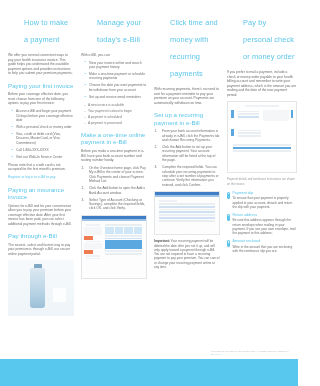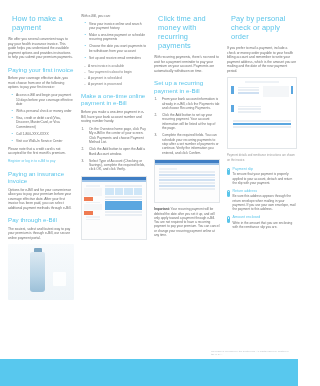--- a/index.html
+++ b/index.html
@@ -19,24 +19,24 @@
   }
   .col{
     width:66px;
     flex:0 0 66px;
     position:relative;
   }
   .col.wide{width:70px;flex:0 0 70px;}
 
   h1.head{
     font-size:7.4px;
-    line-height:9px;
+    line-height:17px;
     font-weight:400;
     color:#5bc5ea;
-    margin:0 0 5px 4px;
+    margin:0 0 5px 16px;
     letter-spacing:.1px;
   }
   h2.head2{
     font-size:6.2px;
     line-height:7.6px;
     font-weight:400;
     color:#5bc5ea;
     margin:6px 0 3px 0;
   }
   p.body{
@@ -190,20 +190,21 @@
 
     <div class="product">
       <div class="cap"></div>
       <div class="bottle">
         <div class="label"></div>
       </div>
     </div>
   </div>
 
   <div class="col">
+    <h1 class="head">Manage your today's e-Bill</h1>
     <p class="lead">With e-Bill, you can:</p>
 
     <ul class="bul">
       <li>View your invoice online and search your payment history</li>
       <li>Make a one-time payment or schedule recurring payments</li>
       <li>Choose the date you want payments to be withdrawn from your account</li>
       <li>Set up and receive email reminders</li>
     </ul>
 
     <ul class="sub">
@@ -281,21 +282,21 @@
       </div>
     </div>
 
     <p class="note">
       <b>Important:</b>
       <span>Your recurring payment will be debited the date after you set it up, and will only apply toward a payment through e-Bill. You are not required to have a recurring payment to pay your premium. You can cancel or change your recurring payment online at any time.</span>
     </p>
   </div>
 
   <div class="col wide">
-    <h1 class="head">Pay by personal check or apply order</h1>
+    <h1 class="head">Pay by personal check or money order</h1>
     <p class="body">If you prefer to mail a payment, include a check or money order payable to your health billing account and remember to write your payment address, which is the amount you are mailing and the date of the new payment period.</p>
 
     <div class="shot" style="height:70px;background:#fff;">
       <div style="padding:3px;">
         <div class="strip" style="width:34px;margin:0 auto 3px auto;"></div>
         <div style="display:flex;gap:2px;">
           <div class="blue" style="flex:0 0 2.5px;height:8px;"></div>
           <div style="flex:1;">
             <div class="row"></div>
             <div class="row"></div>

